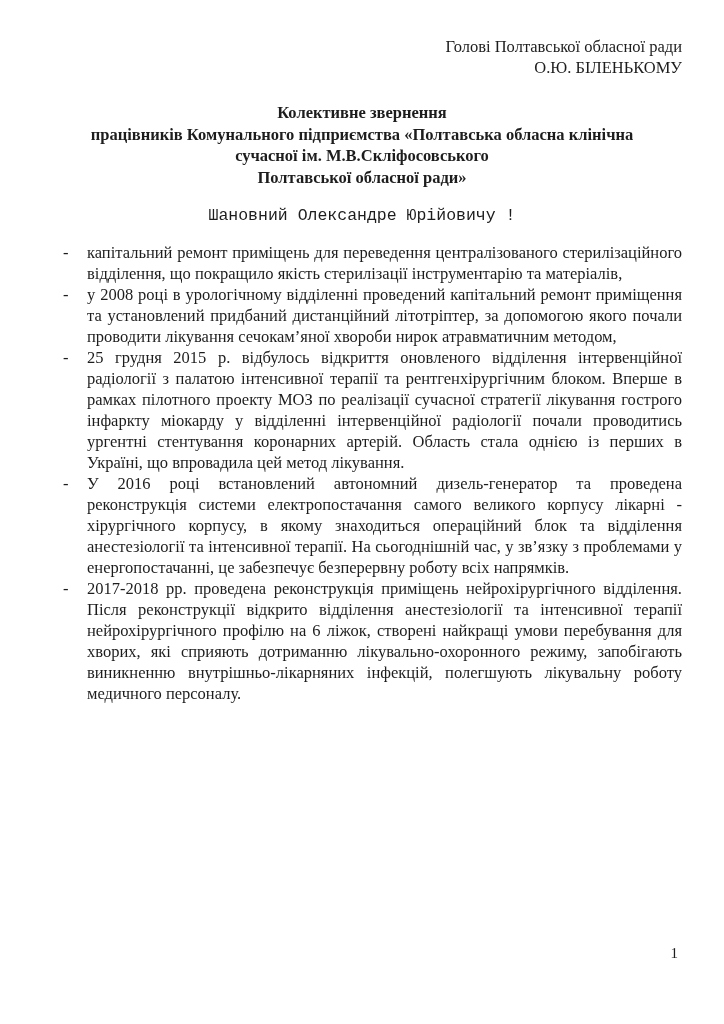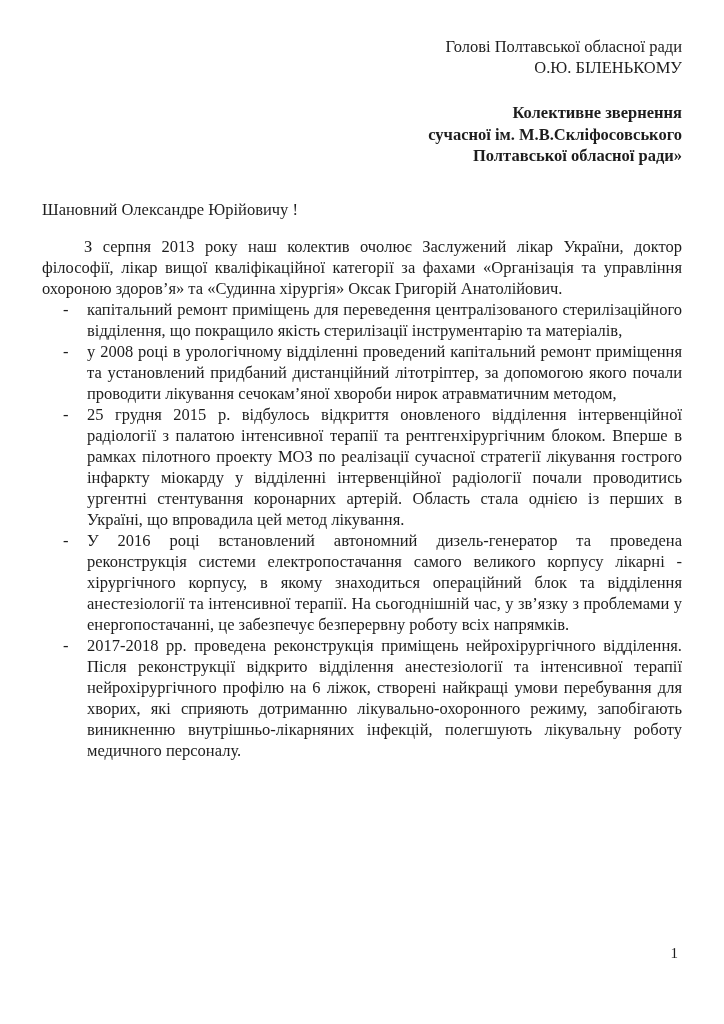--- a/index.html
+++ b/index.html
@@ -23,25 +23,25 @@
   .recipient {
     text-align: right;
   }
   .title-block {
     margin-top: 24px;
     text-align: center;
     font-weight: bold;
   }
   .title-line {
     line-height: 21.5px;
-    text-align: right;
   }
   .greeting {
-    margin-top: 32px;
-    text-align: left;
+    margin-top: 17px;
+    text-align: center;
+    font-family: Liberation Mono, monospace;
   }
   .body-text {
     margin-top: 16px;
   }
   .para {
     margin: 0;
     text-align: justify;
     text-indent: 42px;
   }
   .bullet {
@@ -69,28 +69,28 @@
 
 <div class="page">
 
   <div class="recipient">
     <div>Голові Полтавської обласної ради</div>
     <div>О.Ю. БІЛЕНЬКОМУ</div>
   </div>
 
   <div class="title-block">
     <div class="title-line">Колективне звернення</div>
+    <div class="title-line">працівників Комунального підприємства «Полтавська обласна клінічна</div>
     <div class="title-line">сучасної ім. М.В.Скліфосовського</div>
     <div class="title-line">Полтавської обласної ради»</div>
   </div>
 
   <div class="greeting">Шановний Олександре Юрійовичу !</div>
 
   <div class="body-text">
-    <p class="para">З серпня 2013 року наш колектив очолює Заслужений лікар України, доктор філософії, лікар вищої кваліфікаційної категорії за фахами «Організація та управління охороною здоров’я» та «Судинна хірургія» Оксак Григорій Анатолійович.</p>
 
     <div class="bullet">
       <span class="marker">-</span>
       <span class="text">капітальний ремонт приміщень для переведення централізованого стерилізаційного відділення, що покращило якість стерилізації інструментарію та матеріалів,</span>
     </div>
     <div class="bullet">
       <span class="marker">-</span>
       <span class="text">у 2008 році в урологічному відділенні проведений капітальний ремонт приміщення та установлений придбаний дистанційний літотріптер, за допомогою якого почали проводити лікування сечокам’яної хвороби нирок атравматичним методом,</span>
     </div>
     <div class="bullet">

